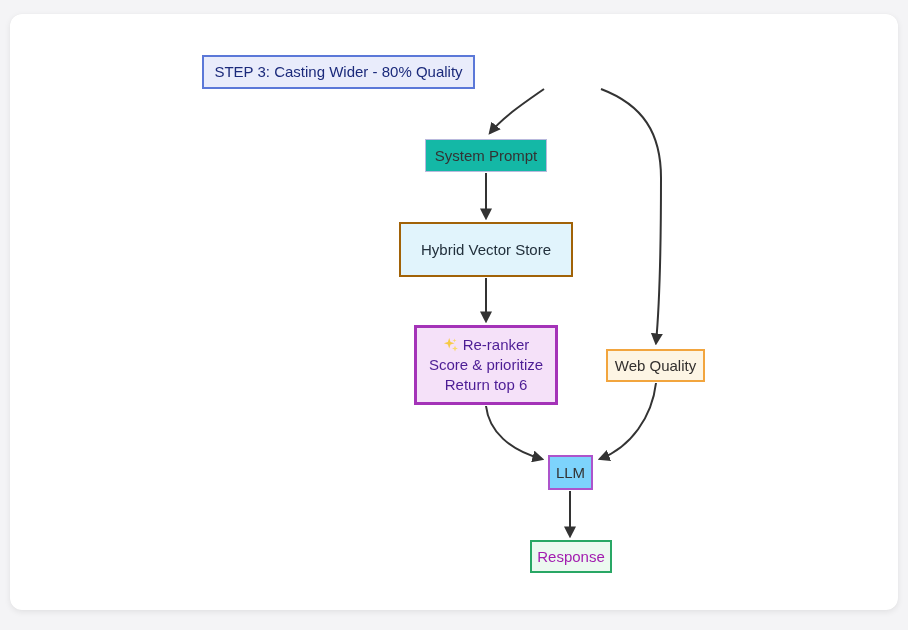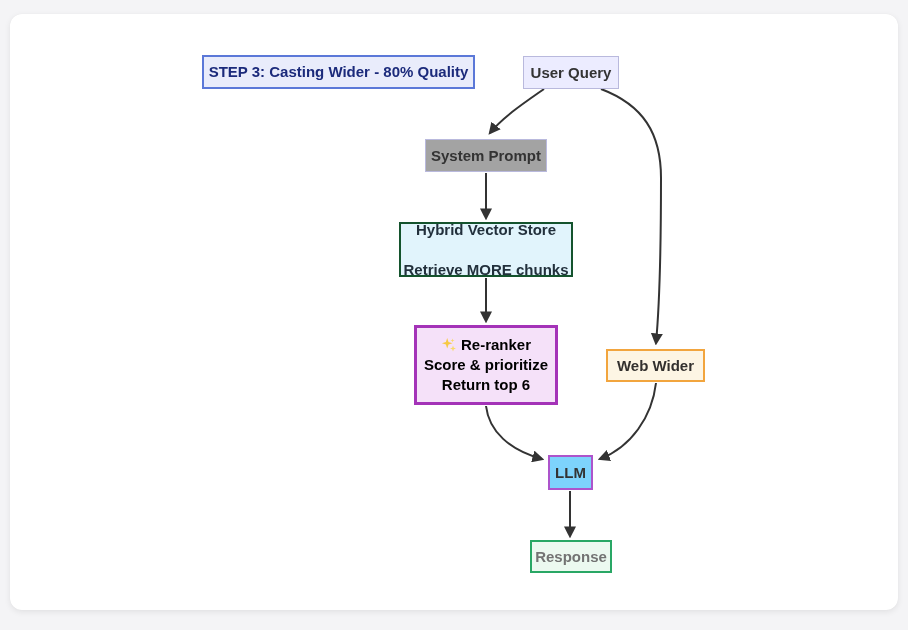--- a/index.html
+++ b/index.html
@@ -2,21 +2,21 @@
 <html><head>
 <meta charset="utf-8">
 <style>
   * { margin: 0; padding: 0; box-sizing: border-box; }
   html, body {
     width: 908px; height: 630px;
     font-family: "Liberation Sans", "DejaVu Sans", sans-serif;
     background: #f4f4f6;
     overflow: hidden;
   }
-  .stage { position: relative; width: 908px; height: 630px; font-weight: bold; }
+  .stage { position: relative; width: 908px; height: 630px; }
   .card {
     position: absolute;
     left: 10px; top: 14px;
     width: 888px; height: 596px;
     background: #ffffff;
     border-radius: 12px;
     box-shadow: 0 2px 6px rgba(0,0,0,0.08), 0 0 1px rgba(0,0,0,0.05);
   }
   .edges {
     position: absolute;
@@ -48,52 +48,52 @@
     color: #1b2a7b;
     font-size: 15px;
   }
   .node-user-query {
     left: 523px; top: 56px; width: 96px; height: 33px;
     background: #ececff;
     border: 1px solid #b9b9dd;
   }
   .node-system-prompt {
     left: 425px; top: 139px; width: 122px; height: 33px;
-    background: #a3a3a3;
+    background: #14b8a6;
     border: 1px solid #b9b9dd;
   }
   .node-vector-store {
     left: 399px; top: 222px; width: 174px; height: 55px;
     background: #e1f4fc;
-    border: 2px solid #14532d;
+    border: 2px solid #a16207;
     color: #22303c;
     gap: 20px;
   }
   .node-reranker {
     left: 414px; top: 325px; width: 144px; height: 80px;
     background: #f5e1f9;
     border: 3px solid #a433b8;
-    color: #000000;
+    color: #4c1d95;
   }
   .node-web-search {
     left: 606px; top: 349px; width: 99px; height: 33px;
     background: #fdf5e4;
     border: 2px solid #f2a53e;
     color: #33302e;
   }
   .node-llm {
     left: 548px; top: 455px; width: 45px; height: 35px;
     background: #7dd3fc;
     border: 2px solid #ad54cb;
   }
   .node-response {
     left: 530px; top: 540px; width: 82px; height: 33px;
     background: #ecf9f0;
     border: 2px solid #29a765;
-    color: #737373;
+    color: #a21caf;
   }
   .line-with-icon {
     display: flex;
     align-items: center;
     justify-content: center;
     gap: 4px;
   }
   .sparkles-icon { width: 16px; height: 16px; display: inline-block; }
 </style>
 </head>
@@ -114,48 +114,44 @@
     <path class="flow" d="M486,278 L486,321" marker-end="url(#arrowhead)"></path>
     <path class="flow" d="M486,406 C489,432 510,450 542,459" marker-end="url(#arrowhead)"></path>
     <path class="flow" d="M656,383 C652,417 631,447 600,459" marker-end="url(#arrowhead)"></path>
     <path class="flow" d="M570,491 L570,536" marker-end="url(#arrowhead)"></path>
   </svg>
 
   <div class="node node-title">
     <span>STEP 3: Casting Wider - 80% Quality</span>
   </div>
 
-  <div class="node node-user-query">
-    <span>User Query</span>
-  </div>
 
   <div class="node node-system-prompt">
     <span>System Prompt</span>
   </div>
 
   <div class="node node-vector-store">
     <span>Hybrid Vector Store</span>
-    <span>Retrieve MORE chunks</span>
   </div>
 
   <div class="node node-reranker">
     <span class="line-with-icon">
       <svg class="sparkles-icon" viewBox="0 0 16 16" xmlns="http://www.w3.org/2000/svg">
         <path d="M6.2,1 L7.5,5 L11.5,6.3 L7.5,7.6 L6.2,11.6 L4.9,7.6 L0.9,6.3 L4.9,5 Z" fill="#f6c945"></path>
         <path d="M12,8.5 L12.8,10.7 L15,11.5 L12.8,12.3 L12,14.5 L11.2,12.3 L9,11.5 L11.2,10.7 Z" fill="#f9d96a"></path>
         <path d="M11.5,1.5 L12,3 L13.5,3.5 L12,4 L11.5,5.5 L11,4 L9.5,3.5 L11,3 Z" fill="#f9d96a"></path>
       </svg>
       <span>Re-ranker</span>
     </span>
     <span>Score &amp; prioritize</span>
     <span>Return top 6</span>
   </div>
 
   <div class="node node-web-search">
-    <span>Web Wider</span>
+    <span>Web Quality</span>
   </div>
 
   <div class="node node-llm">
     <span>LLM</span>
   </div>
 
   <div class="node node-response">
     <span>Response</span>
   </div>
 </div>

